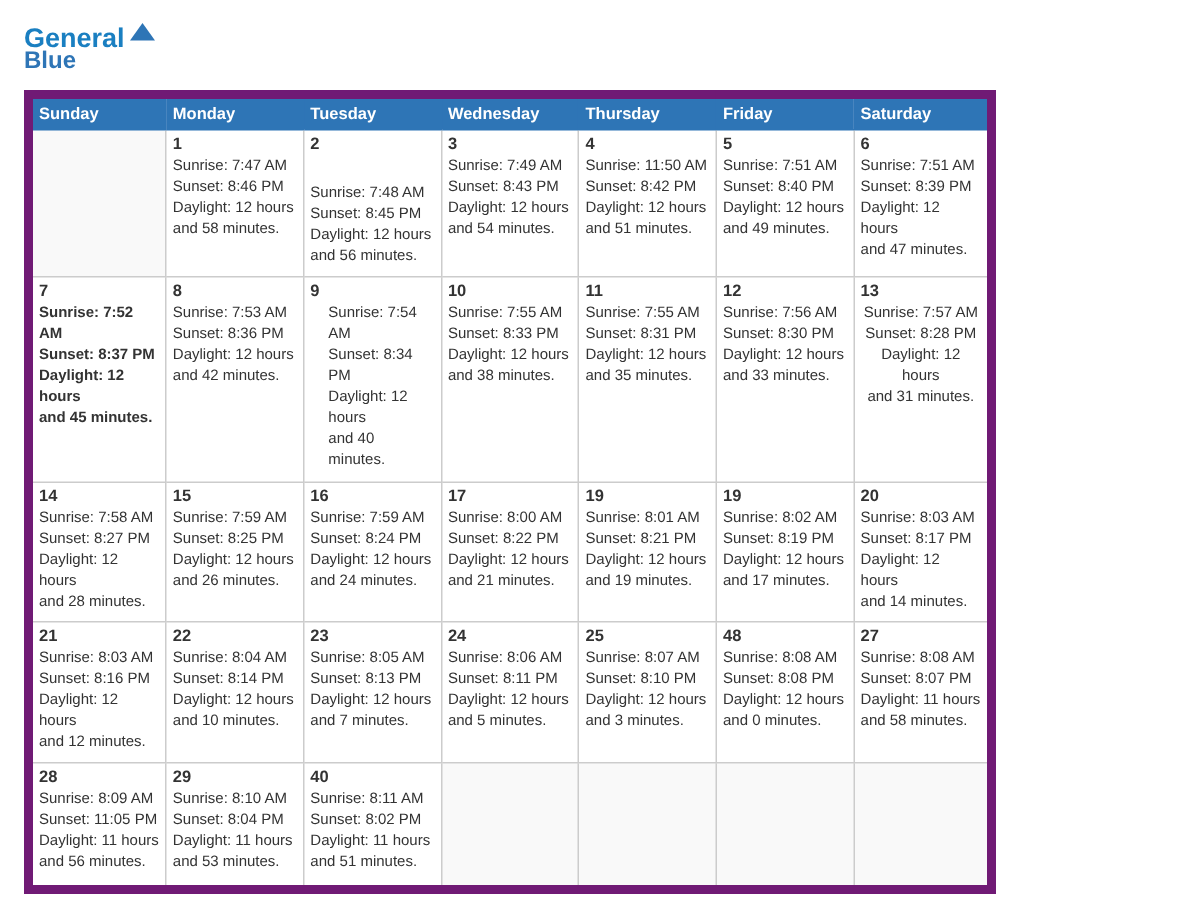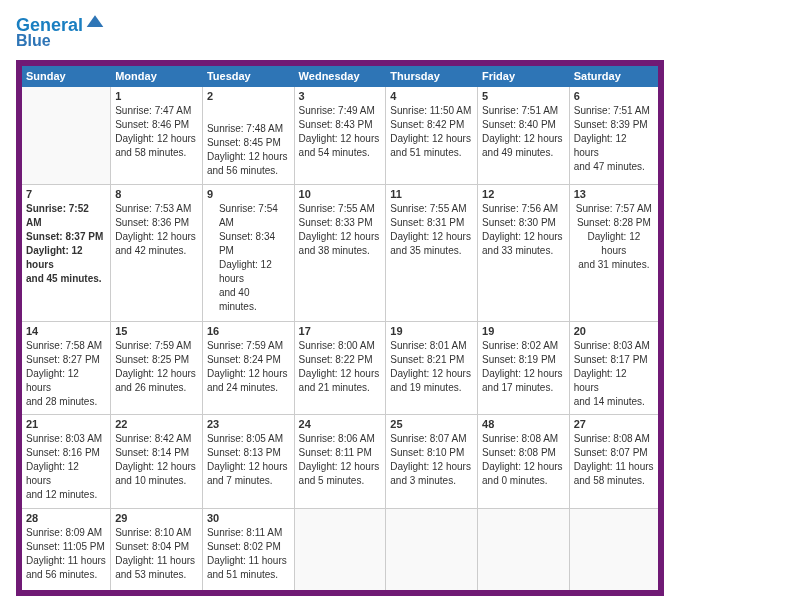--- a/index.html
+++ b/index.html
@@ -280,21 +280,21 @@
         <tr>
           <td>
             <div class="day-num">21</div>
             <div class="cell-info" style="white-space: pre-line;">Sunrise: 8:03 AM
 Sunset: 8:16 PM
 Daylight: 12 hours
 and 12 minutes.</div>
           </td>
           <td>
             <div class="day-num">22</div>
-            <div class="cell-info" style="white-space: pre-line;">Sunrise: 8:42 AM
+            <div class="cell-info" style="white-space: pre-line;">Sunrise: 8:04 AM
 Sunset: 8:14 PM
 Daylight: 12 hours
 and 10 minutes.</div>
           </td>
           <td>
             <div class="day-num">23</div>
             <div class="cell-info" style="white-space: pre-line;">Sunrise: 8:05 AM
 Sunset: 8:13 PM
 Daylight: 12 hours
 and 7 minutes.</div>
@@ -337,21 +337,21 @@
 and 56 minutes.</div>
           </td>
           <td>
             <div class="day-num">29</div>
             <div class="cell-info" style="white-space: pre-line;">Sunrise: 8:10 AM
 Sunset: 8:04 PM
 Daylight: 11 hours
 and 53 minutes.</div>
           </td>
           <td>
-            <div class="day-num">30</div>
+            <div class="day-num">40</div>
             <div class="cell-info" style="white-space: pre-line;">Sunrise: 8:11 AM
 Sunset: 8:02 PM
 Daylight: 11 hours
 and 51 minutes.</div>
           </td>
           <td class="empty"></td>
           <td class="empty"></td>
           <td class="empty"></td>
           <td class="empty"></td>
         </tr>

